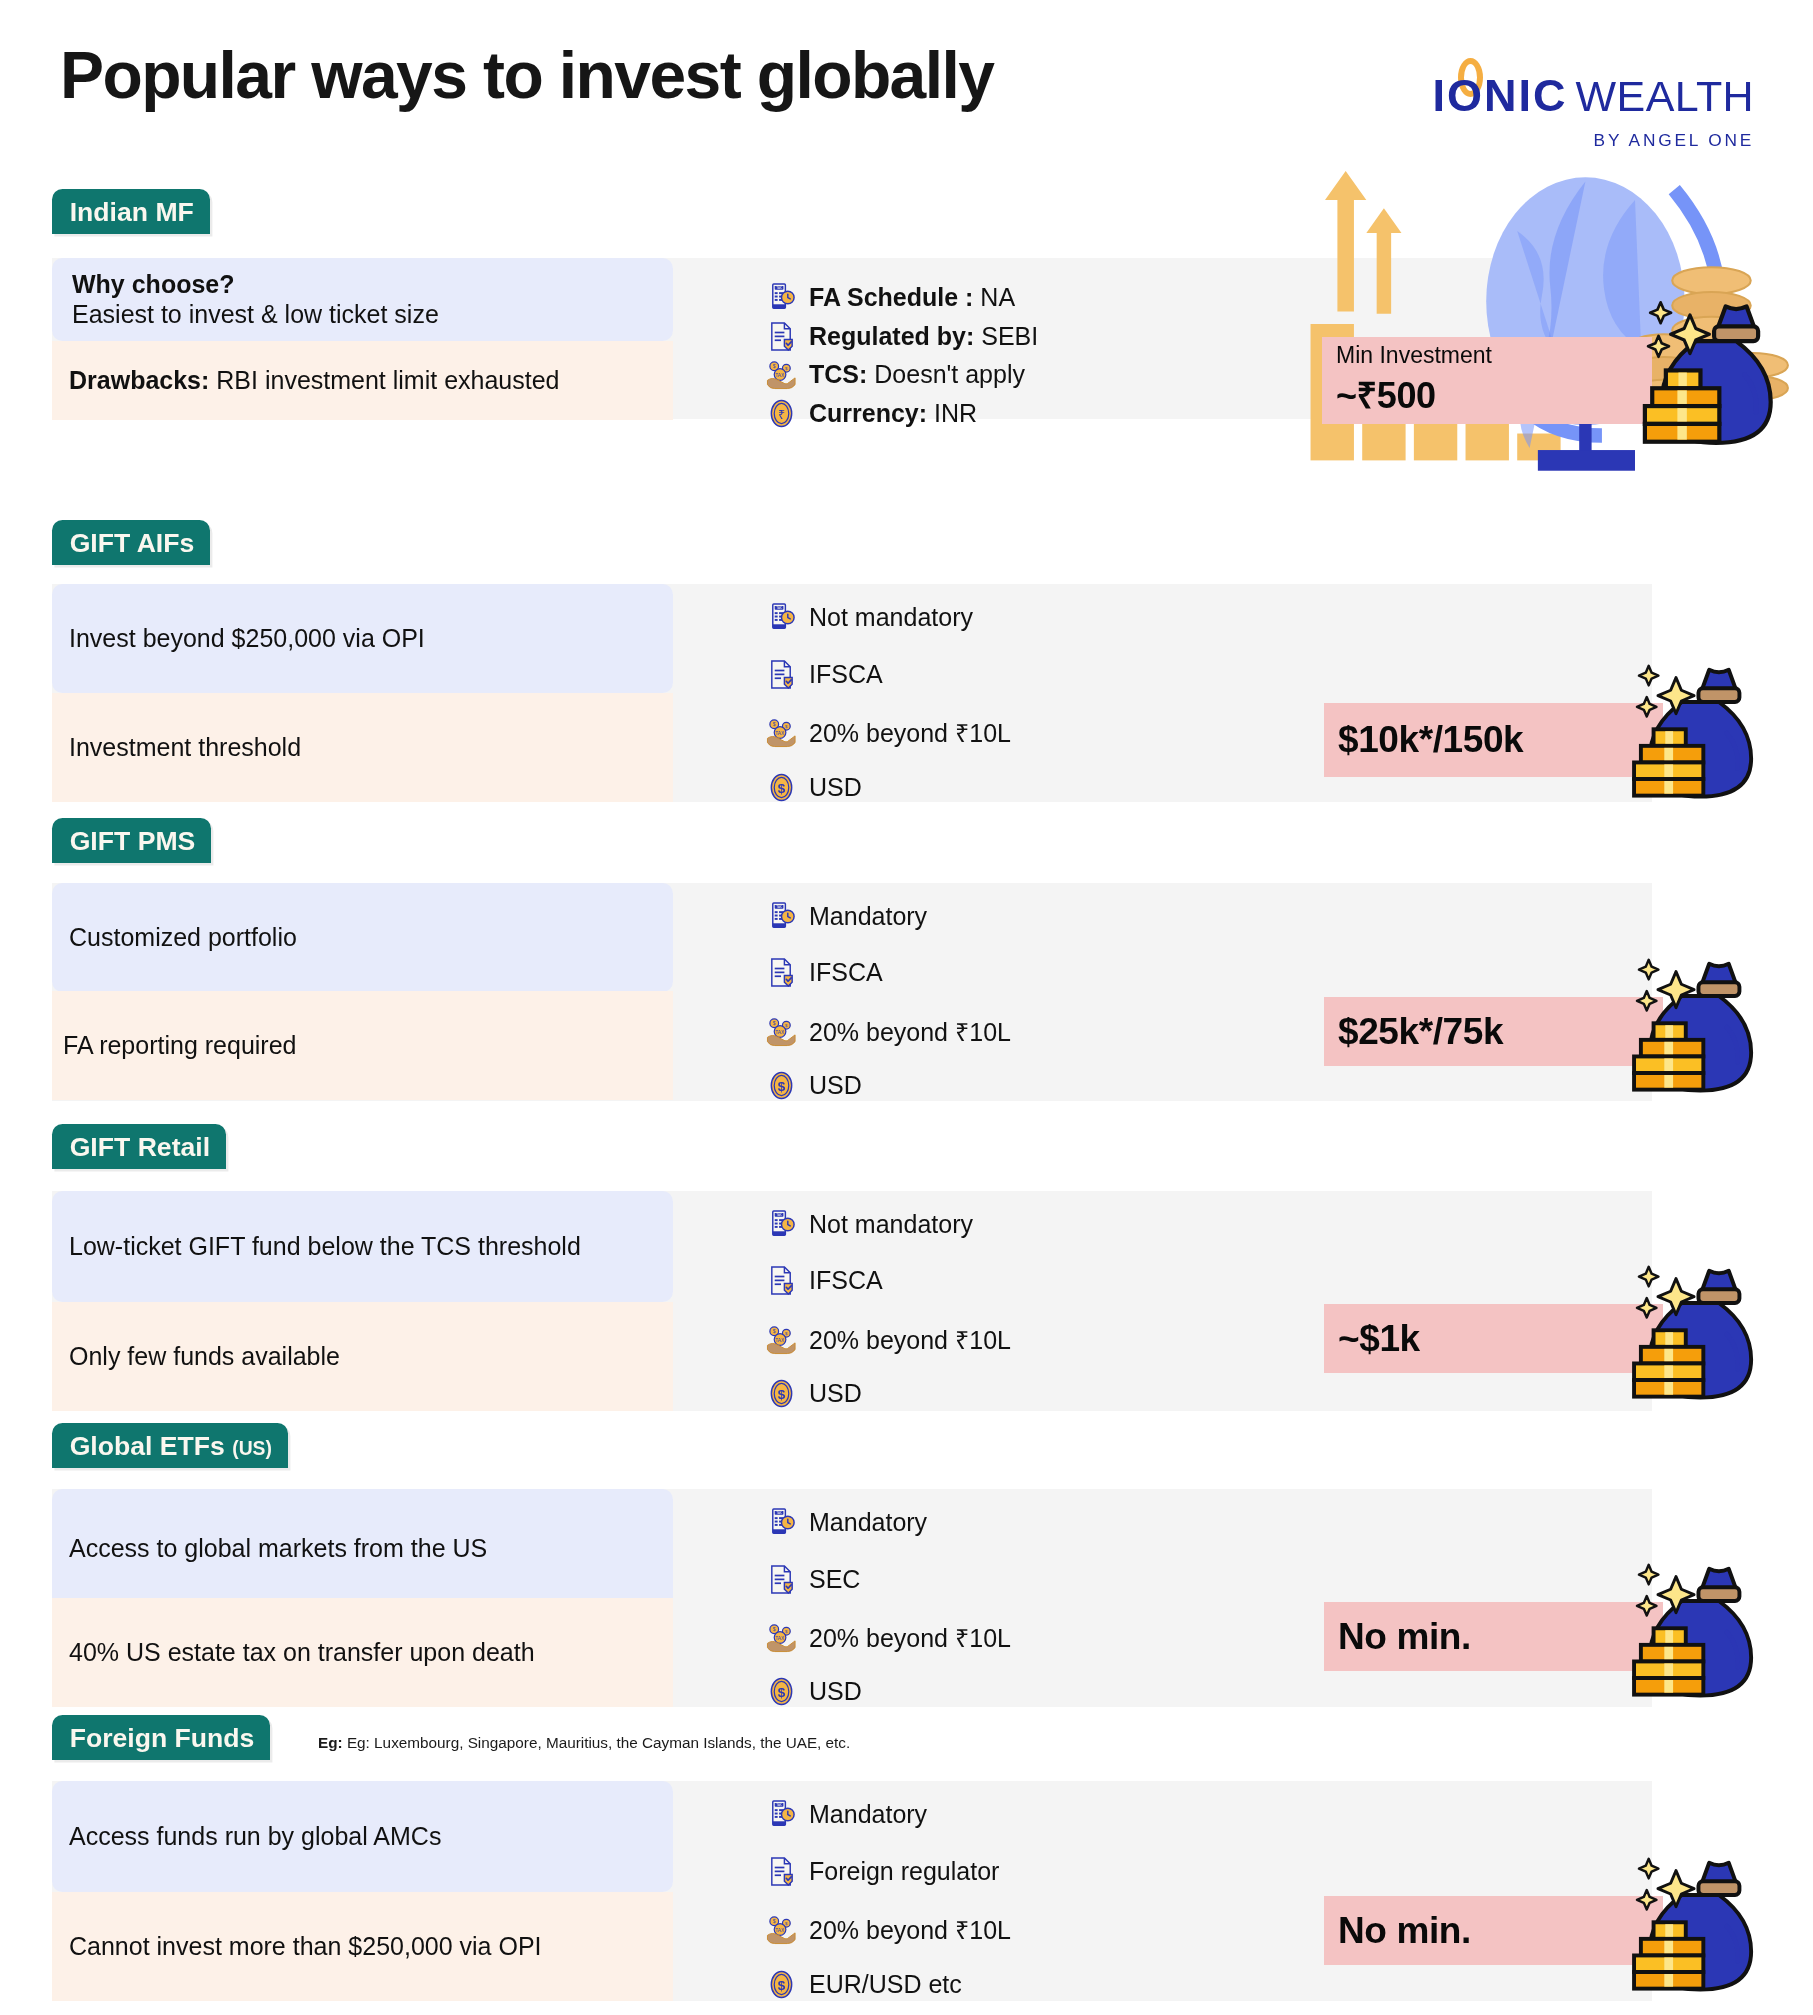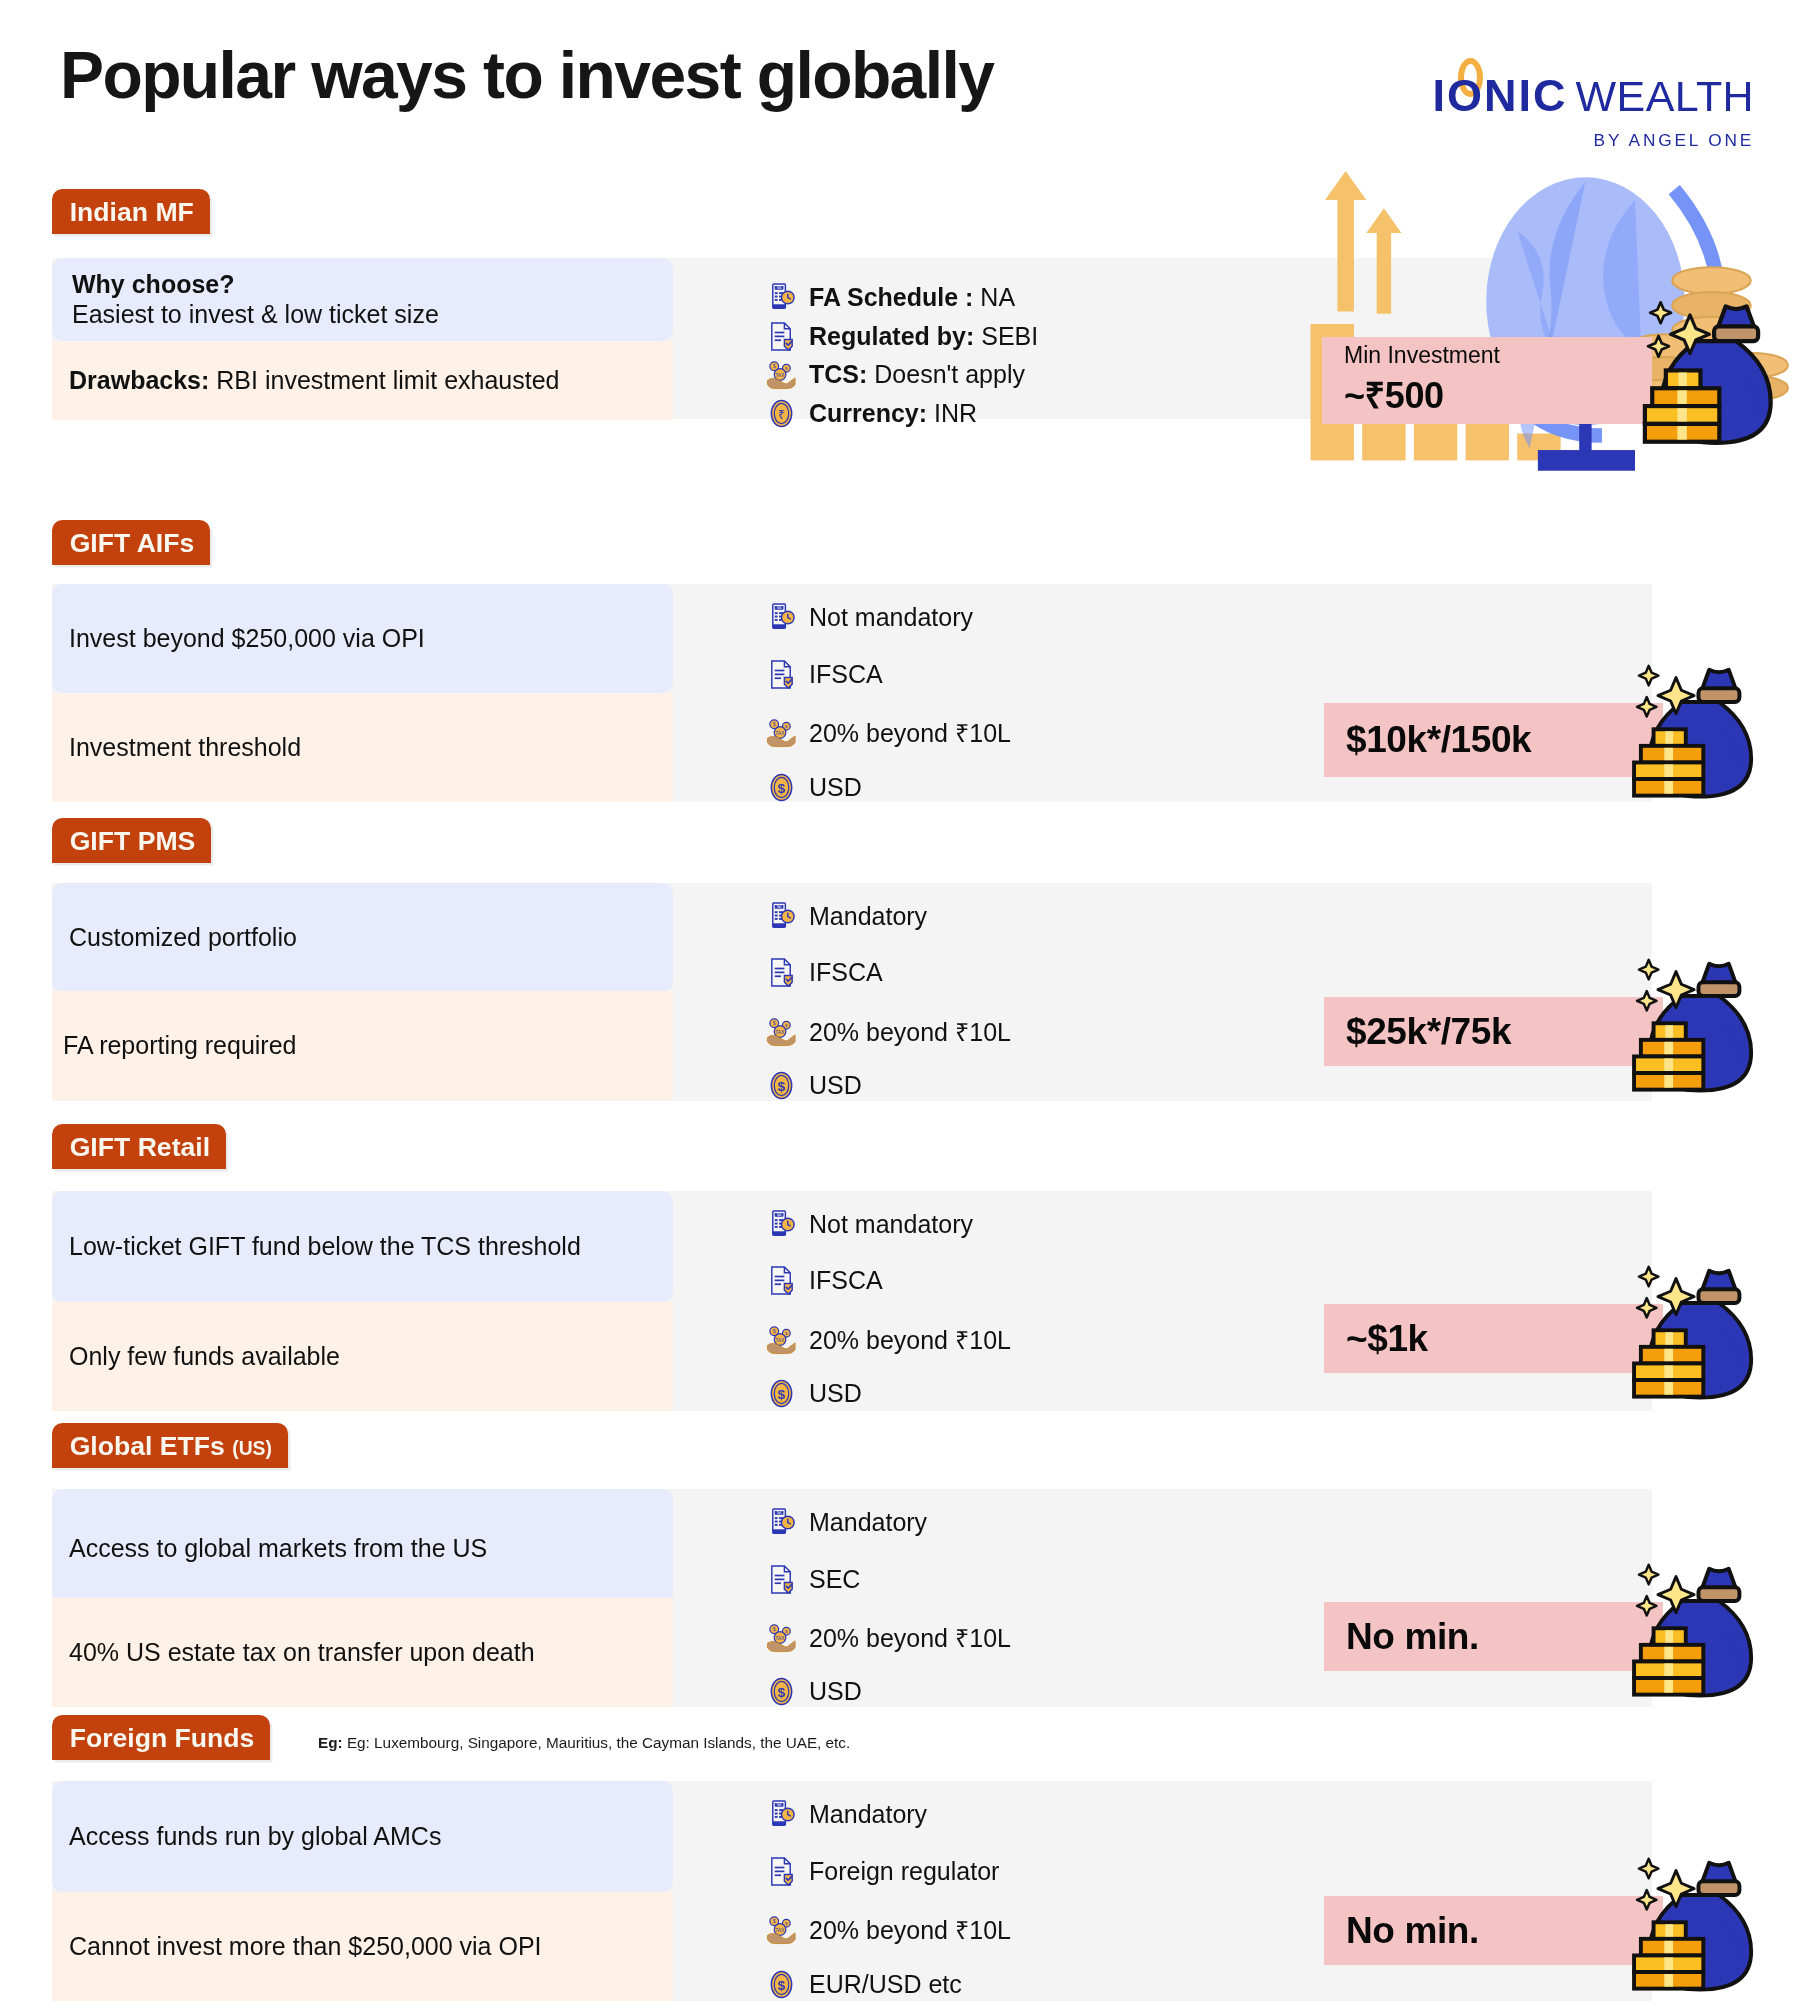--- a/index.html
+++ b/index.html
@@ -34,21 +34,21 @@
   }
   .logo-sub {
     margin-top: 9.7px; font-size: 17.3px; font-weight: 500;
     color: #1F2A9E; letter-spacing: 2.8px;
   }
 
   
   .section { position: absolute; left: 0; width: 1814px; }
   .tab {
     position: absolute; left: 52px; top: 0;
-    background: #c2410c;
+    background: #0f766e;
     border-radius: 10.5px 10.5px 0 0;
     padding: 8px 16px 5.6px 17.7px;
     color: #FAF7EF; font-size: 26.6px; font-weight: 700;
     box-shadow: 2.4px 2.4px 0 rgba(0,0,0,0.08);
     white-space: nowrap; z-index: 4;
   }
   .tab .small { font-size: 19.3px; font-weight: 700; }
   .eg-note {
     position: absolute; top: 10.5px;
     font-size: 15.3px; color: #1b1b1b; white-space: nowrap; z-index: 4;
@@ -78,21 +78,21 @@
 
   
   .ic { width: 31px; height: 31px; flex: 0 0 31px; position: relative; }
   .ic svg { width: 31px; height: 31px; display: block; }
 
   
   .badge {
     position: absolute; z-index: 3;
     background: #F4C3C3; height: 69px;
     display: flex; align-items: center;
-    padding-left: 22px;
+    padding-left: 14px;
     font-size: 37px; font-weight: 800; color: #0a0a0a;
     letter-spacing: -0.4px; white-space: nowrap;
   }
   .badge.minlabel { flex-direction: column; align-items: flex-start; justify-content: center; height: 81px; }
   .badge.minlabel .t1 { font-size: 23px; font-weight: 500; letter-spacing: 0; }
   .badge.minlabel .t2 { font-size: 36px; font-weight: 800; margin-top: 0.8px; }
 
   .moneybag { position: absolute; z-index: 5; }
   .moneybag svg { display: block; }
 

